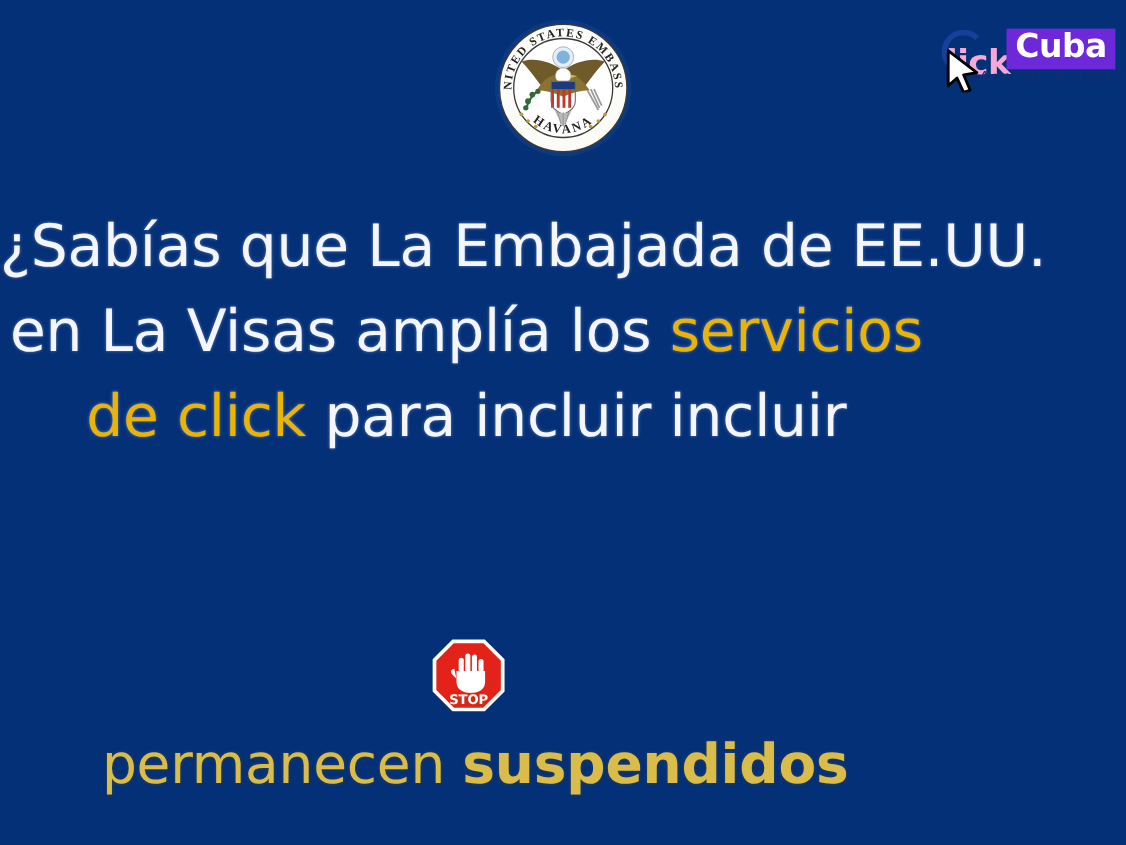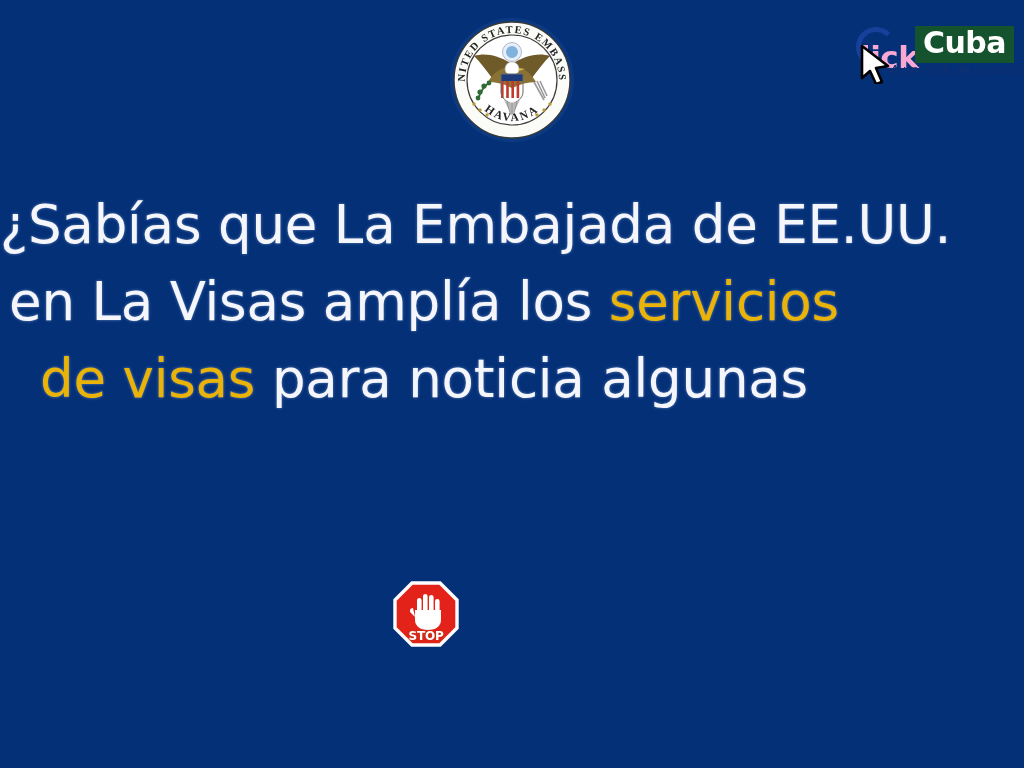--- a/index.html
+++ b/index.html
@@ -61,21 +61,21 @@
     width: 30px;
     height: 30px;
     border: 5px solid #17409a;
     border-radius: 50%;
     border-right-color: transparent;
   }
   .wm-cuba {
     position: absolute;
     left: 61px;
     top: 4px;
-    background: #14532d;
+    background: #6d28d9;
     color: #ffffff;
     font-family: "DejaVu Sans", sans-serif;
     font-size: 30px;
     font-weight: bold;
     line-height: 1;
     padding: 2px 8px 5px 8px;
     letter-spacing: -0.5px;
   }
   .wm-tagline {
     position: absolute;
@@ -217,34 +217,35 @@
     <div class="wm-cuba">Cuba</div>
     <svg class="wm-cursor" viewBox="0 0 34 40">
       <polygon points="4,2 30,22 18,24 24,38 18,40 12,27 4,34" fill="#ffffff" stroke="#000000" stroke-width="2.6" stroke-linejoin="round"></polygon>
     </svg>
     <div class="wm-tagline">A un click de la noticia</div>
   </div>
 
   <div class="headline">
     <span class="line">¿Sabías que La Embajada de EE.UU.</span>
     <span class="line"><span>en La Visas amplía los </span><span class="gold">servicios</span></span>
-    <span class="line"><span class="gold">de visas</span><span> para noticia algunas</span></span>
+    <span class="line"><span class="gold">de click</span><span> para incluir incluir</span></span>
   </div>
 
   <div class="notice">
     <span class="line">
       <svg class="stop-sign" viewBox="0 0 68 68">
         <polygon points="20,3 48,3 65,20 65,48 48,65 20,65 3,48 3,20" fill="#e32219" stroke="#ffffff" stroke-width="3.4"></polygon>
 
         <g fill="#ffffff">
           <rect x="25" y="18" width="4.6" height="18" rx="2.3"></rect>
           <rect x="31" y="14" width="4.6" height="22" rx="2.3"></rect>
           <rect x="37" y="15" width="4.6" height="21" rx="2.3"></rect>
           <rect x="43" y="19" width="4.6" height="17" rx="2.3"></rect>
           <path d="M21 28 C 18 28 17 31 19 33 L 23 37 Z"></path>
           <path d="M23 30 L 49 30 L 49 40 C 49 46 44 50 36 50 C 28 50 23 46 23 40 Z"></path>
         </g>
         <text x="34" y="60" text-anchor="middle" font-family="DejaVu Sans, sans-serif" font-size="12" font-weight="bold" fill="#ffffff">STOP</text>
       </svg>
     </span>
+    <span class="line"><span>permanecen </span><span class="bold">suspendidos</span></span>
   </div>
 
 </div>
 
 </body></html>

